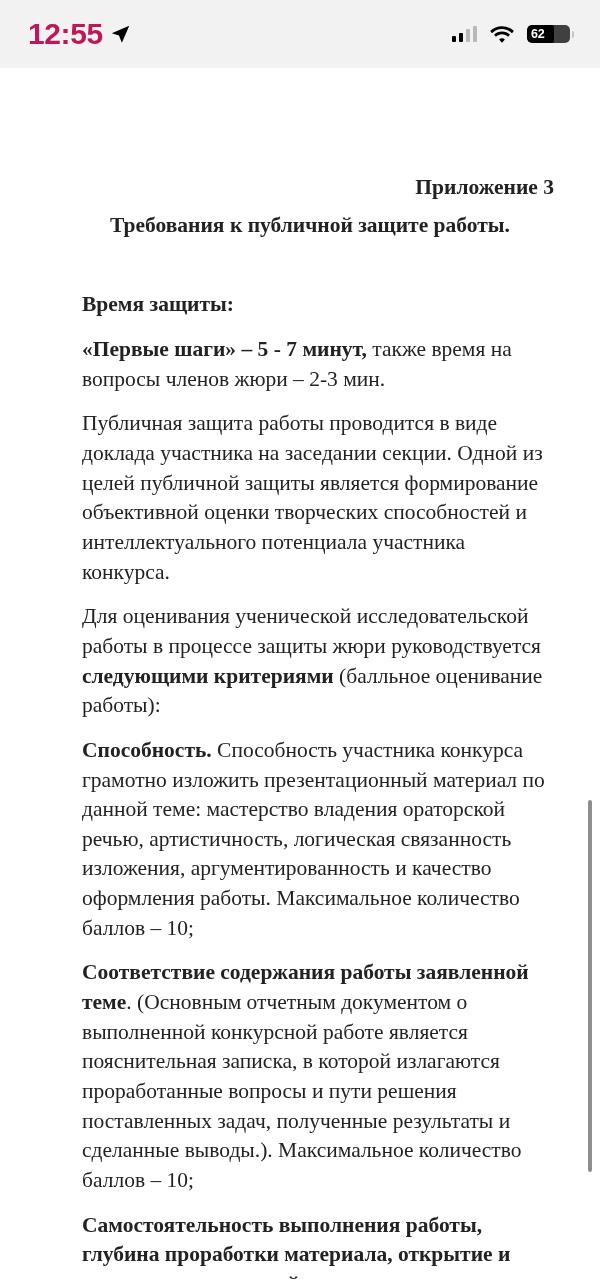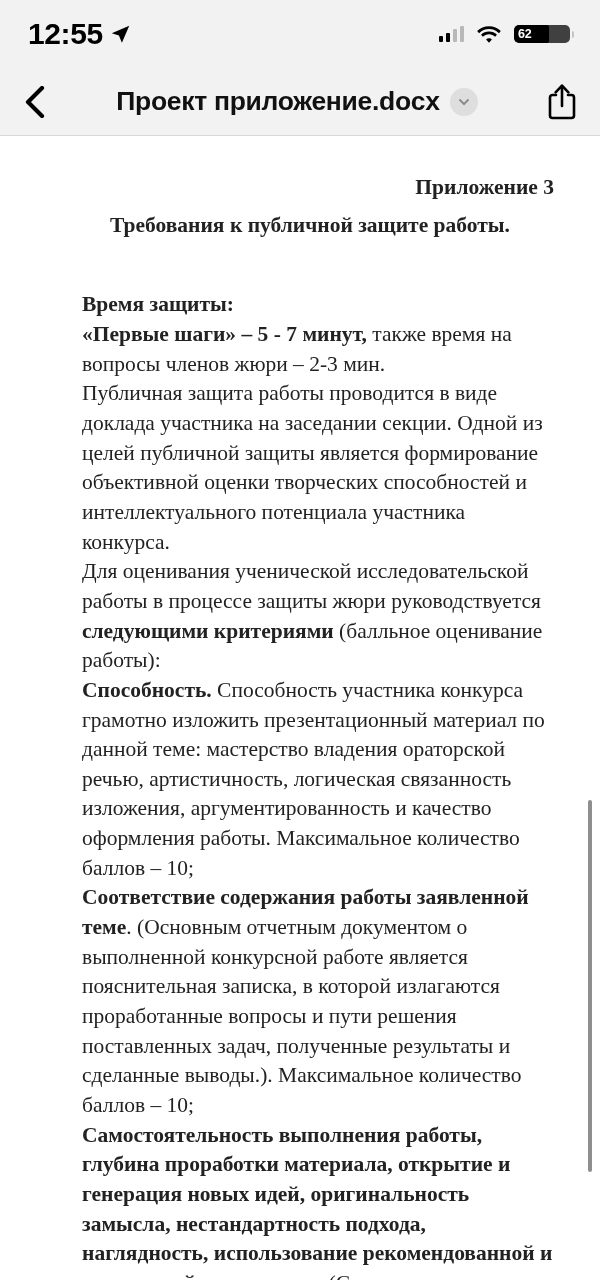--- a/index.html
+++ b/index.html
@@ -13,35 +13,35 @@
 
   
   .statusbar {
     position:absolute; top:0; left:0; width:600px; height:68px;
     background:#F2F2F2;
     display:flex; align-items:center; justify-content:space-between;
     padding:0 26px 0 28px;
   }
   .status-left { display:flex; align-items:center; gap:7px; }
   .clock {
-    font-size:30px; font-weight:600; color:#000000;
+    font-size:30px; font-weight:600; color:#be185d;
     letter-spacing:-0.4px; line-height:1;
     font-family:"Liberation Sans", sans-serif;
   }
   .loc-arrow { width:21px; height:21px; display:block; }
   .status-right { display:flex; align-items:center; gap:13px; }
   .signal { display:flex; align-items:flex-end; gap:2.5px; height:16px; }
   .signal i { width:4.5px; background:#000; border-radius:1px; display:block; }
   .signal i:nth-child(1){ height:6px; }
   .signal i:nth-child(2){ height:9.5px; }
   .signal i:nth-child(3){ height:13px; background:#B8B8B8; }
   .signal i:nth-child(4){ height:16px; background:#B8B8B8; }
   .wifi { width:24px; height:18px; display:block; }
   .battery {
-    position:relative; width:56px; height:18px;
+    position:relative; width:43px; height:18px;
     border-radius:5px; background:#404040; overflow:hidden;
     display:flex; align-items:center;
   }
   .battery .fill {
     position:absolute; left:0; top:0; bottom:0; width:62%;
     background:#000; border-radius:5px 2px 2px 5px;
   }
   .battery .lvl {
     position:relative; z-index:2; color:#fff; font-size:12.5px;
     font-weight:700; line-height:1; padding-left:4px;
@@ -93,21 +93,21 @@
     padding:36px 44px 0 82px;
     font-family:"Liberation Serif", serif;
     color:#222222;
     font-size:21.5px;
     line-height:1.38;
   }
   .line-right { text-align:right; font-weight:700; padding-right:2px; }
   .line-center { text-align:center; font-weight:700; margin-top:8px; padding-right:18px; }
   .gap { height:50px; }
   p.para { margin:0; text-align:left; }
-  p.para + p.para { margin-top:0px; }
+  p.para + p.para { margin-top:15px; }
   .b { font-weight:700; }
 
   
   .scrollbar-track {
     position:absolute; right:8px; top:137px;
     width:5px; height:1143px; background:transparent;
   }
   .scrollbar-thumb {
     position:absolute; right:8px; top:800px;
     width:4.5px; height:372px; border-radius:3px;
@@ -141,42 +141,20 @@
       <span class="batt-wrap">
         <span class="battery">
           <span class="fill"></span>
           <span class="lvl">62</span>
         </span>
         <span class="battery-cap"></span>
       </span>
     </div>
   </div>
 
-  <div class="navbar">
-    <div class="nav-back">
-      <svg viewBox="0 0 22 32">
-        <path d="M18 2 L4 16 L18 30" fill="none" stroke="#000" stroke-width="4.2" stroke-linecap="round" stroke-linejoin="round"></path>
-      </svg>
-    </div>
-    <div class="nav-center">
-      <span class="doc-title">Проект приложение.docx</span>
-      <span class="chev-badge">
-        <svg viewBox="0 0 14 14">
-          <path d="M3 5 L7 9.2 L11 5" fill="none" stroke="#8A8A8A" stroke-width="1.9" stroke-linecap="round" stroke-linejoin="round"></path>
-        </svg>
-      </span>
-    </div>
-    <div class="nav-share">
-      <svg viewBox="0 0 30 37">
-        <path d="M9 12 H5.5 a2.5 2.5 0 0 0 -2.5 2.5 V32.5 a2.5 2.5 0 0 0 2.5 2.5 H24.5 a2.5 2.5 0 0 0 2.5 -2.5 V14.5 a2.5 2.5 0 0 0 -2.5 -2.5 H21" fill="none" stroke="#000" stroke-width="2.6" stroke-linecap="round" stroke-linejoin="round"></path>
-        <path d="M15 23 V3" fill="none" stroke="#000" stroke-width="2.6" stroke-linecap="round"></path>
-        <path d="M8.6 9.4 L15 2.6 L21.4 9.4" fill="none" stroke="#000" stroke-width="2.6" stroke-linecap="round" stroke-linejoin="round"></path>
-      </svg>
-    </div>
-  </div>
 
   <div class="doc">
     <div class="page">
 
       <div class="line-right">Приложение 3</div>
       <div class="line-center">Требования к публичной защите работы.</div>
 
       <div class="gap"></div>
 
       <p class="para b">Время защиты:</p>

